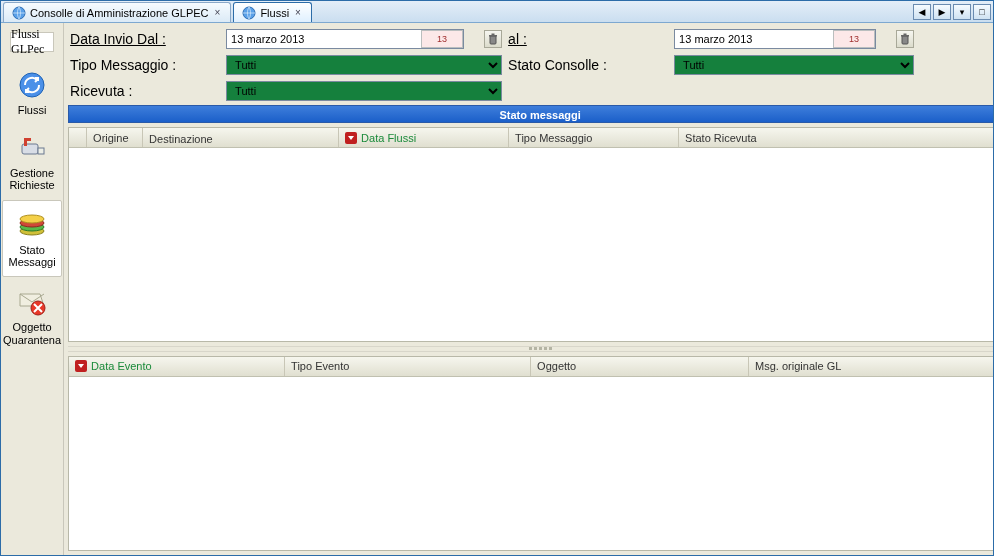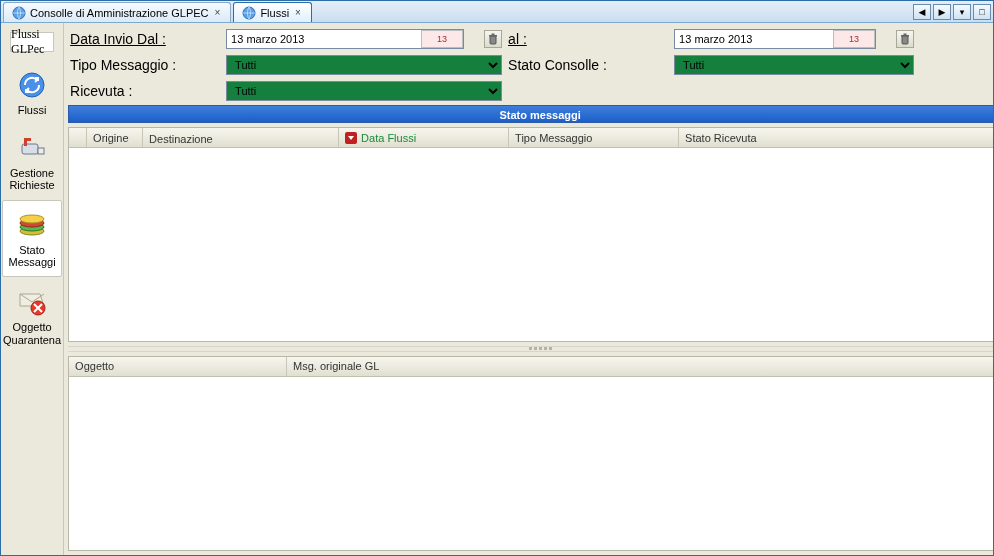--- a/index.html
+++ b/index.html
@@ -215,20 +215,27 @@
         </div>
         <div class="splitter">
             <span></span>
             <span></span>
             <span></span>
             <span></span>
             <span></span>
           </div>
         <div class="data-area" style="flex:1;">
           <div class="col-headers">
+            <div class="ch sorted" style="width:216px;">
+                <span class="sort-ico"></span>
+                <span>Data Evento</span>
+              </div>
+            <div class="ch" style="width:246px;">
+                <span>Tipo Evento</span>
+              </div>
             <div class="ch" style="width:218px;">
                 <span>Oggetto</span>
               </div>
             <div class="ch" style="flex:1;">
                 <span>Msg. originale GL</span>
               </div>
 
           </div>
           <div class="data-rows"></div>
         </div>

